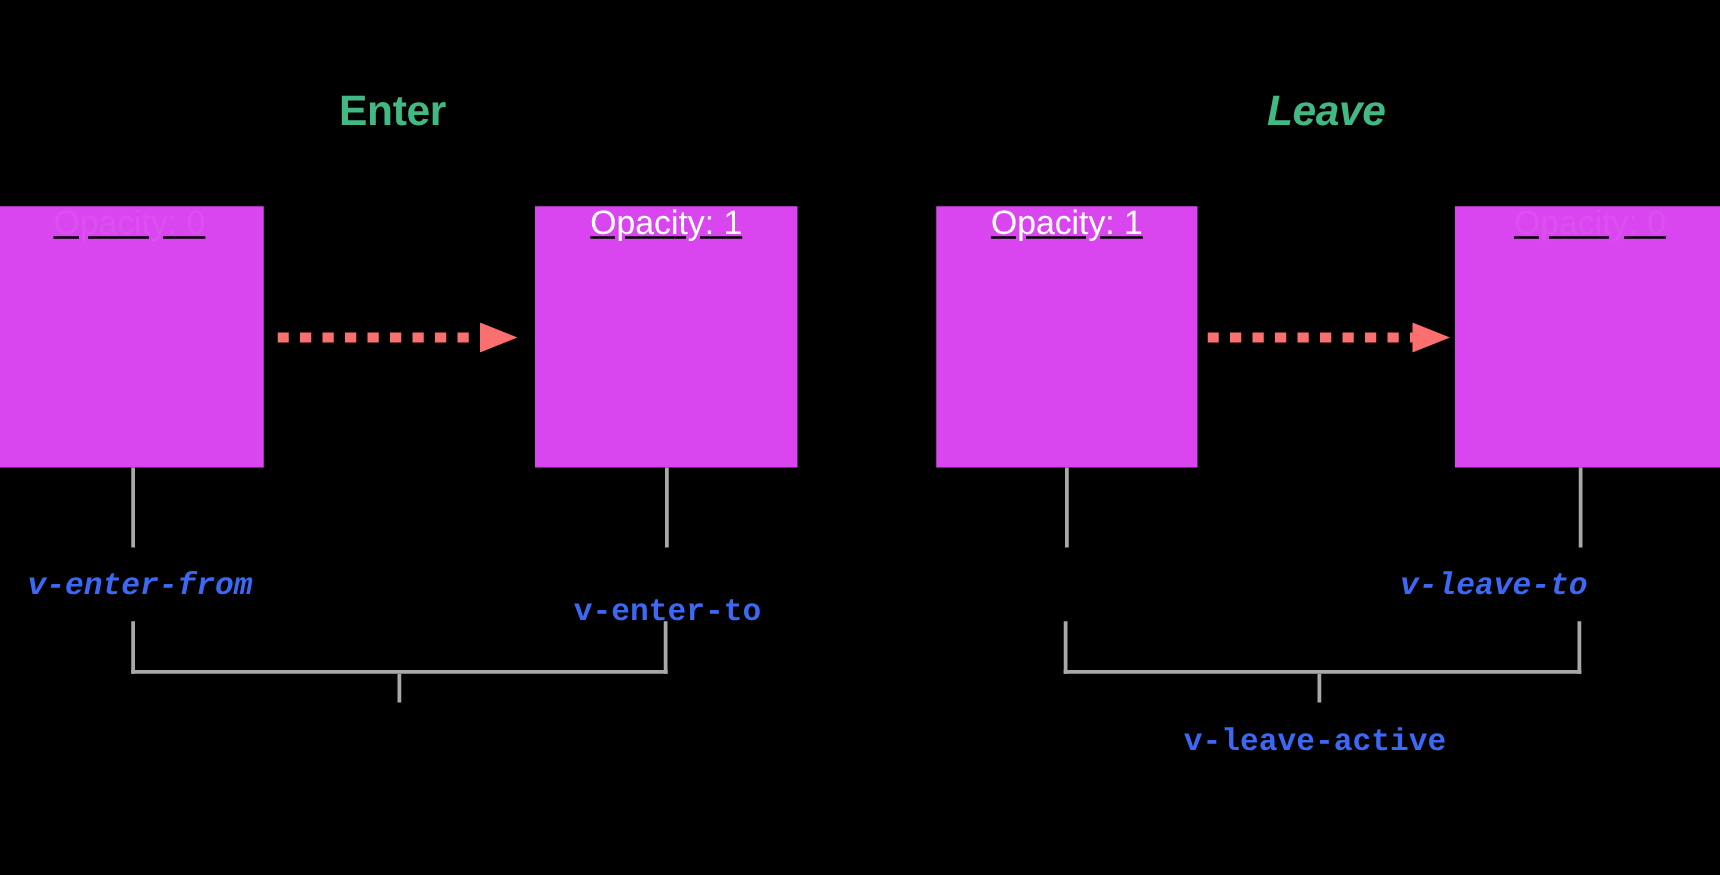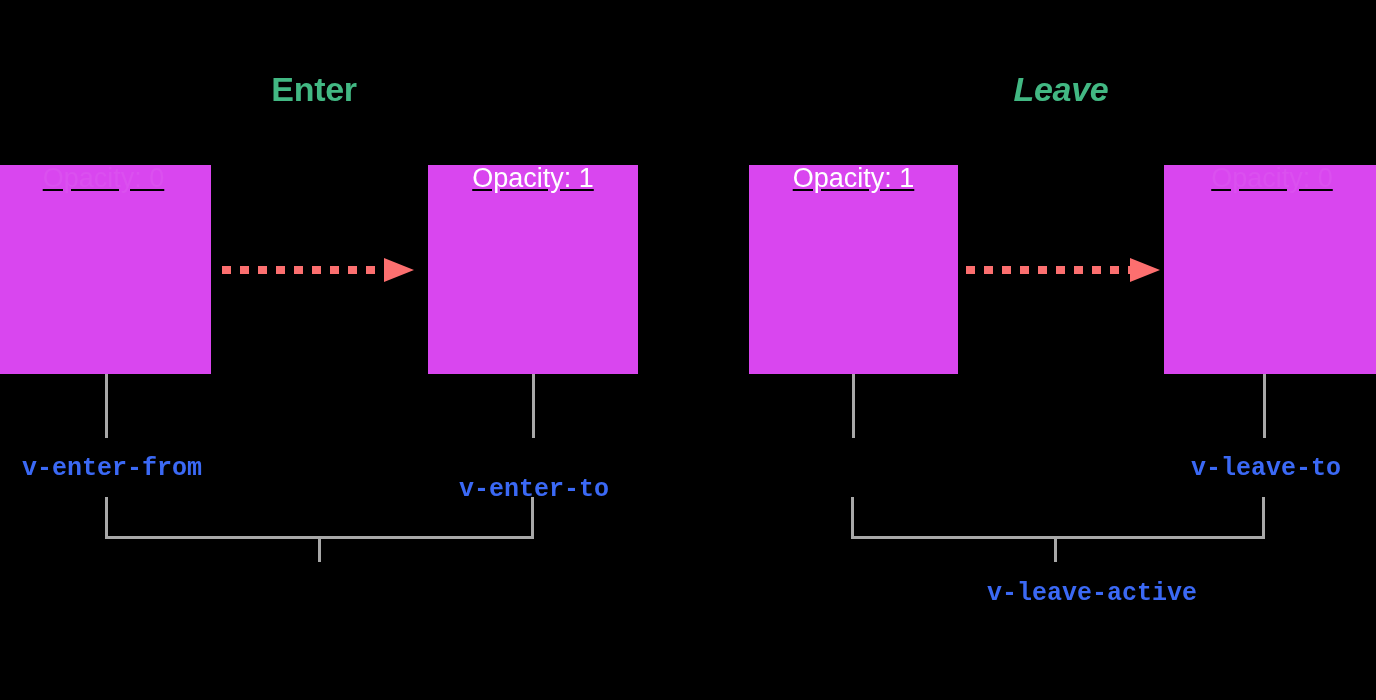--- a/index.html
+++ b/index.html
@@ -92,26 +92,26 @@
   .class-label {
     position: absolute;
     font-family: "Liberation Mono", "DejaVu Sans Mono", monospace;
     font-size: 25px;
     font-weight: bold;
     color: #3b69f5;
     white-space: nowrap;
     transform: translateX(-50%);
     line-height: 1;
   }
-  #label-enter-from { left: 112px;  top: 456px; }
+  #label-enter-from { left: 112px;  top: 456px; font-style: italic; }
   #label-enter-to   { left: 534px;  top: 477px; }
   #label-leave-from { left: 857px;  top: 456px; }
-  #label-leave-to   { left: 1266px; top: 456px; }
+  #label-leave-to   { left: 1195px; top: 456px; font-style: italic; }
   #label-enter-active { left: 326px;  top: 581px; }
-  #label-leave-active { left: 1052px; top: 581px; margin-left: 40px; }
+  #label-leave-active { left: 1052px; top: 581px; }
 
   
   .bracket-arm-left,
   .bracket-arm-right {
     position: absolute;
     width: 3px;
     background: #a8a8a8;
     top: 497px;
     height: 42px;
   }

